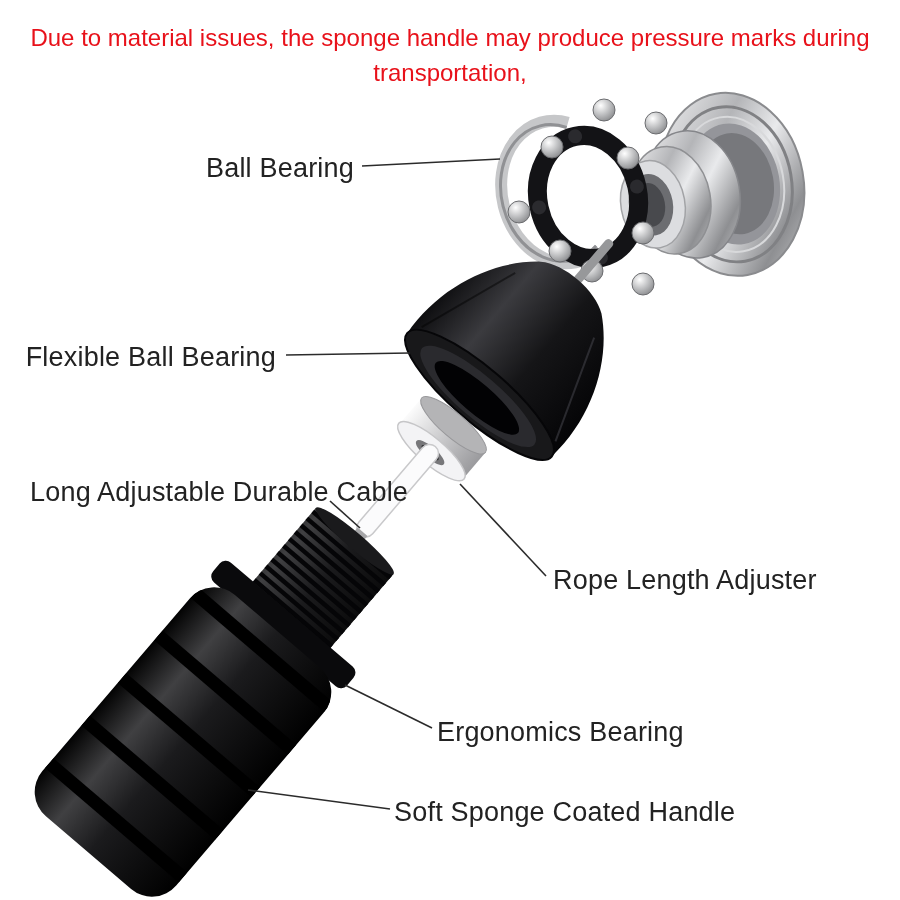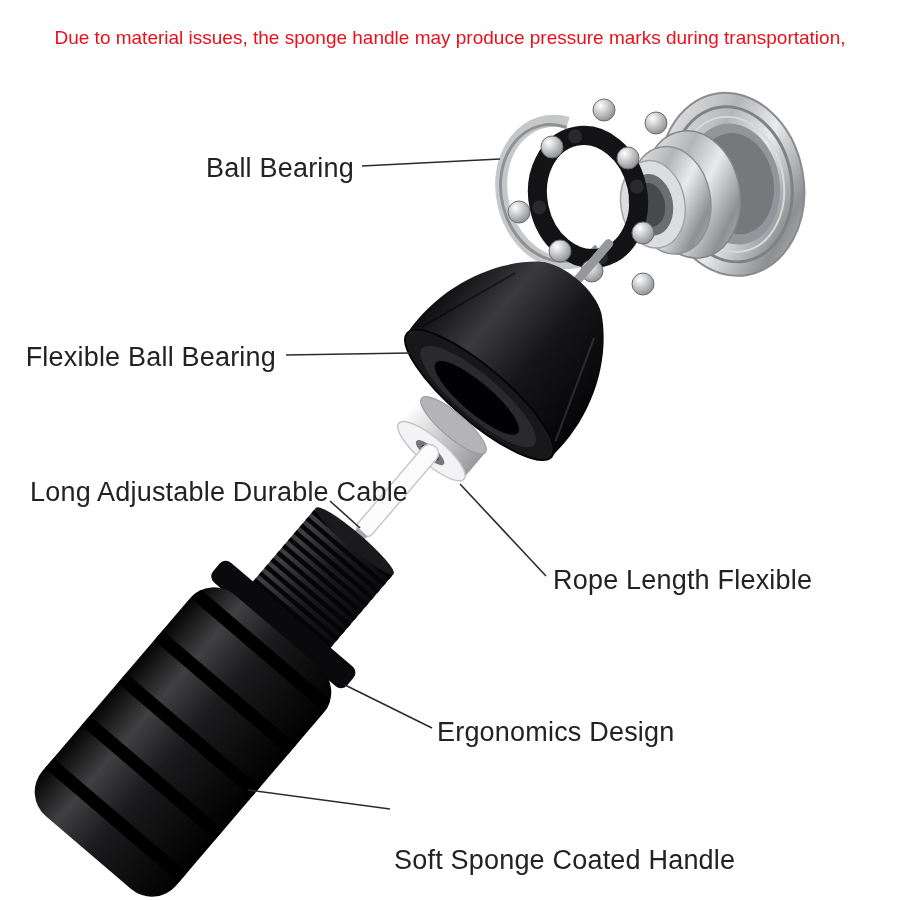--- a/index.html
+++ b/index.html
@@ -3,32 +3,32 @@
 <meta charset="utf-8">
 <title>Jump Rope Handle Exploded Diagram</title>
 <style>
   html,body{margin:0;padding:0;background:#fff;}
   .stage{
     position:relative;width:900px;height:900px;background:#fff;overflow:hidden;
     font-family:"Liberation Sans",sans-serif;
   }
   .warning{
     position:absolute;top:20px;left:0;width:100%;text-align:center;
-    color:var(--warning_red,#e8111a);font-size:19px;line-height:35px;font-weight:500;
+    color:var(--warning_red,#e8111a);font-size:24px;line-height:35px;font-weight:500;
   }
   .label{
     position:absolute;font-size:27px;color:var(--label_text,#222222);
     white-space:nowrap;letter-spacing:.2px;
   }
   #lbl-ball-bearing{right:546px;top:153px;}
   #lbl-flexible-ball-bearing{right:624px;top:342px;}
   #lbl-long-cable{left:30px;top:477px;}
   #lbl-rope-adjuster{left:553px;top:565px;}
   #lbl-ergonomics{left:437px;top:717px;}
-  #lbl-soft-sponge{left:394px;top:797px;margin-top:48px;}
+  #lbl-soft-sponge{left:394px;top:797px;}
   svg{position:absolute;left:0;top:0;}
 </style>
 </head>
 <body>
 
 <div class="stage">
 
   <div class="warning">
     <div>Due to material issues, the sponge handle may produce pressure marks during transportation,</div>
   </div>
@@ -175,17 +175,17 @@
       <line x1="330" y1="501" x2="360" y2="528"></line>
       <line x1="460" y1="484" x2="546" y2="576"></line>
       <line x1="345" y1="685" x2="432" y2="728"></line>
       <line x1="248" y1="790" x2="390" y2="809"></line>
     </g>
   </svg>
 
   <div class="label" id="lbl-ball-bearing">Ball Bearing</div>
   <div class="label" id="lbl-flexible-ball-bearing">Flexible Ball Bearing</div>
   <div class="label" id="lbl-long-cable">Long Adjustable Durable Cable</div>
-  <div class="label" id="lbl-rope-adjuster">Rope Length Flexible</div>
-  <div class="label" id="lbl-ergonomics">Ergonomics Design</div>
+  <div class="label" id="lbl-rope-adjuster">Rope Length Adjuster</div>
+  <div class="label" id="lbl-ergonomics">Ergonomics Bearing</div>
   <div class="label" id="lbl-soft-sponge">Soft Sponge Coated Handle</div>
 
 </div>
 
 </body></html>

